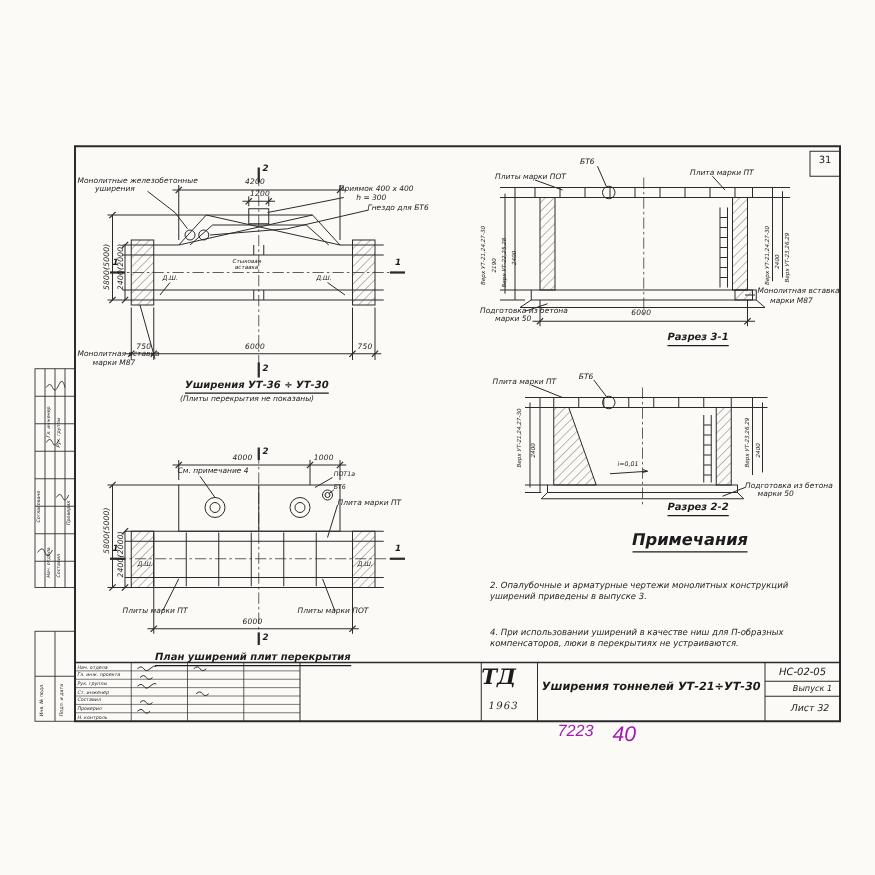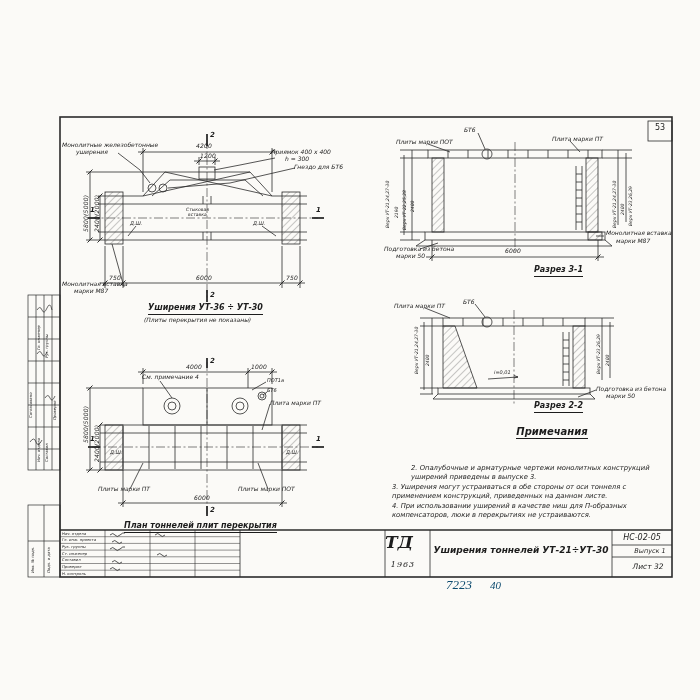--- a/index.html
+++ b/index.html
@@ -11,21 +11,21 @@
   .s5 { font-size:5px; }
   .s45 { font-size:4.5px; }
   .dim { font-size:6px; letter-spacing:0.2px; }
   .rot { transform:rotate(-90deg); transform-origin:0 0; }
   .und { border-bottom:0.9px solid #1c1c1c; padding-bottom:1px; }
   .ttl { font-size:8px; font-weight:bold; }
   .ax { font-size:7px; font-weight:bold; font-style:italic; }
   .note { position:absolute; width:272px; font-size:6.8px; line-height:1.3; font-style:italic; white-space:normal; color:#1c1c1c; }
   .ctr { text-align:center; }
   .tiny { font-size:3.8px; font-style:italic; }
-  .hand { font-family:Liberation Serif, serif; font-style:italic; color:#0c4a6e; }
+  .hand { font-family:Liberation Sans, sans-serif; font-style:italic; color:#a21caf; }
   .logoT { font-family:"DejaVu Serif", serif; font-weight:bold; font-style:italic; font-size:17px; }
   .logoY { font-family:"DejaVu Serif", serif; font-size:8px; letter-spacing:1px; }
 </style>
 </head>
 <body>
 
 <div class="page">
 
 <svg class="lw" width="700" height="700" viewBox="0 0 700 700">
 <defs>
@@ -290,23 +290,23 @@
   <path d="M110 535 q3 -3 5 0 t5 0 t5 -2"></path>
   <path d="M112 542 q3 -3 5 0 t5 0"></path>
   <path d="M110 549 q3 -3 5 0 t5 0 t5 -2"></path>
   <path d="M112 562 q3 -3 5 0 t5 0"></path>
   <path d="M110 569 q3 -3 5 0 t5 0"></path>
   <path d="M155 535 q3 -3 5 0 t5 0"></path>
   <path d="M157 555 q3 -3 5 0 t5 0"></path>
 </g>
 </svg>
 
-<div class="t ctr" style="left:648px; top:124px; width:24px; font-size:8px; font-style:normal;">53</div>
+<div class="t ctr" style="left:648px; top:124px; width:24px; font-size:8px; font-style:normal;">31</div>
 <div class="t hand" style="left:446px; top:578px; font-size:13px;">7223</div>
-<div class="t hand" style="left:490px; top:579px; font-size:11px;">40</div>
+<div class="t hand" style="left:490px; top:579px; font-size:17px;">40</div>
 
 <div class="t" style="left:62px; top:142px;">Монолитные железобетонные</div>
 <div class="t" style="left:76px; top:149px;">уширения</div>
 <div class="t" style="left:271px; top:149px;">Приямок 400 х 400</div>
 <div class="t" style="left:285px; top:156px;">h = 300</div>
 <div class="t" style="left:294px; top:164px;">Гнездо для БТ6</div>
 <div class="t s45" style="left:186px; top:208px;">Стыковая</div>
 <div class="t s45" style="left:188px; top:213px;">вставка</div>
 <div class="t" style="left:62px; top:281px;">Монолитная вставка</div>
 <div class="t" style="left:74px; top:288px;">марки М87</div>
@@ -364,27 +364,26 @@
 <div class="t dim s5" style="left:251px; top:364px;">1000</div>
 <div class="t dim" style="left:194px; top:495px;">6000</div>
 <div class="t dim s5 rot" style="left:83px; top:443px;">5800(5000)</div>
 <div class="t dim s5 rot" style="left:94px; top:462px;">2400(2000)</div>
 <div class="t s5" style="left:110px; top:450px;">Д.Ш.</div>
 <div class="t s5" style="left:286px; top:450px;">Д.Ш.</div>
 <div class="t ax" style="left:210px; top:358px;">2</div>
 <div class="t ax" style="left:210px; top:507px;">2</div>
 <div class="t ax" style="left:90px; top:436px;">1</div>
 <div class="t ax" style="left:316px; top:436px;">1</div>
-<div class="t ttl und" style="left:124px; top:522px;">План тоннелей плит перекрытия</div>
+<div class="t ttl und" style="left:124px; top:522px;">План уширений плит перекрытия</div>
 
 <div class="t ctr" style="left:392px; top:426px; width:272px;">
-  <span class="und" style="font-size:10px; font-weight:bold;margin-left:48px;">Примечания</span>
+  <span class="und" style="font-size:13px; font-weight:bold;margin-left:48px;">Примечания</span>
 </div>
-<div class="note" style="left:392px; top:464px;margin-left:19px;">2. Опалубочные и арматурные чертежи монолитных конструкций уширений приведены в выпуске 3.</div>
-<div class="note" style="left:392px; top:483px;">3. Уширения могут устраиваться в обе стороны от оси тоннеля с применением конструкций, приведенных на данном листе.</div>
+<div class="note" style="left:392px; top:464px;">2. Опалубочные и арматурные чертежи монолитных конструкций уширений приведены в выпуске 3.</div>
 <div class="note" style="left:392px; top:502px;">4. При использовании уширений в качестве ниш для П-образных компенсаторов, люки в перекрытиях не устраиваются.</div>
 
 <div class="t tiny" style="left:62px; top:531.5px;">Нач. отдела</div>
 <div class="t tiny" style="left:62px; top:538.2px;">Гл. инж. проекта</div>
 <div class="t tiny" style="left:62px; top:544.9px;">Рук. группы</div>
 <div class="t tiny" style="left:62px; top:551.6px;">Ст. инженер</div>
 <div class="t tiny" style="left:62px; top:558.3px;">Составил</div>
 <div class="t tiny" style="left:62px; top:565px;">Проверил</div>
 <div class="t tiny" style="left:62px; top:571.7px;">Н. контроль</div>
 <div class="t ctr logoT" style="left:385px; top:533px; width:24px;">ТД</div>

